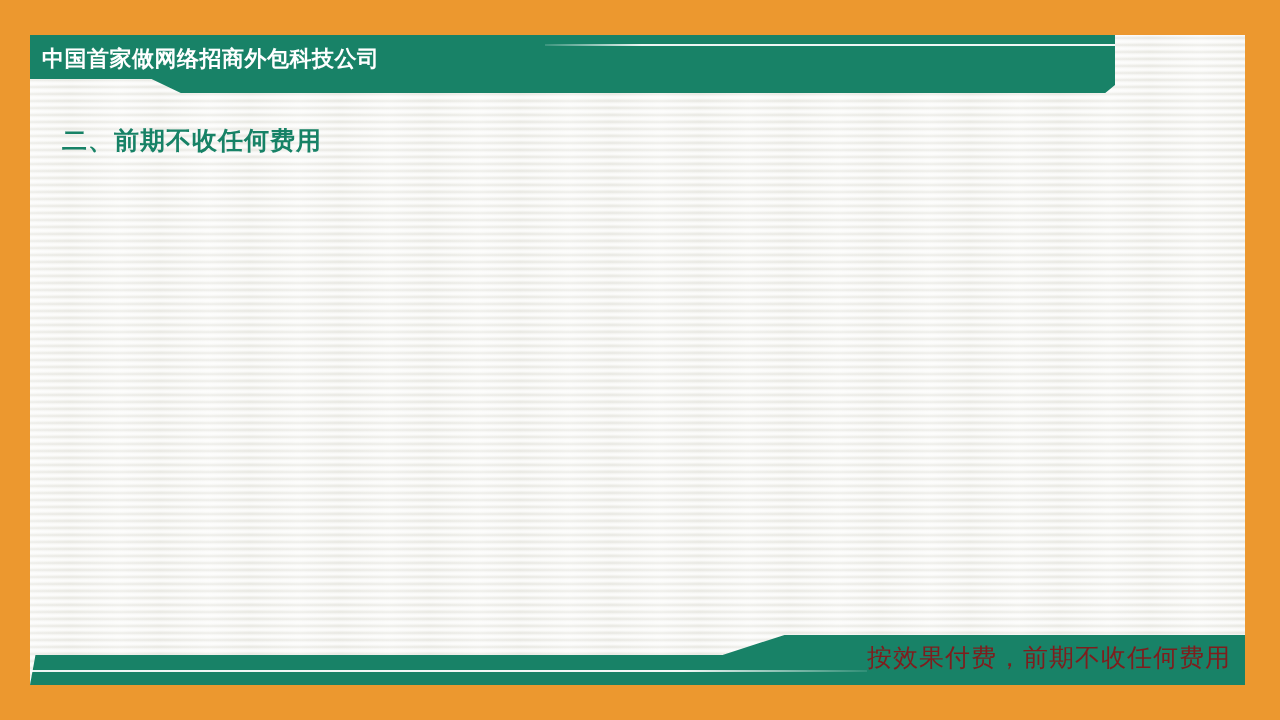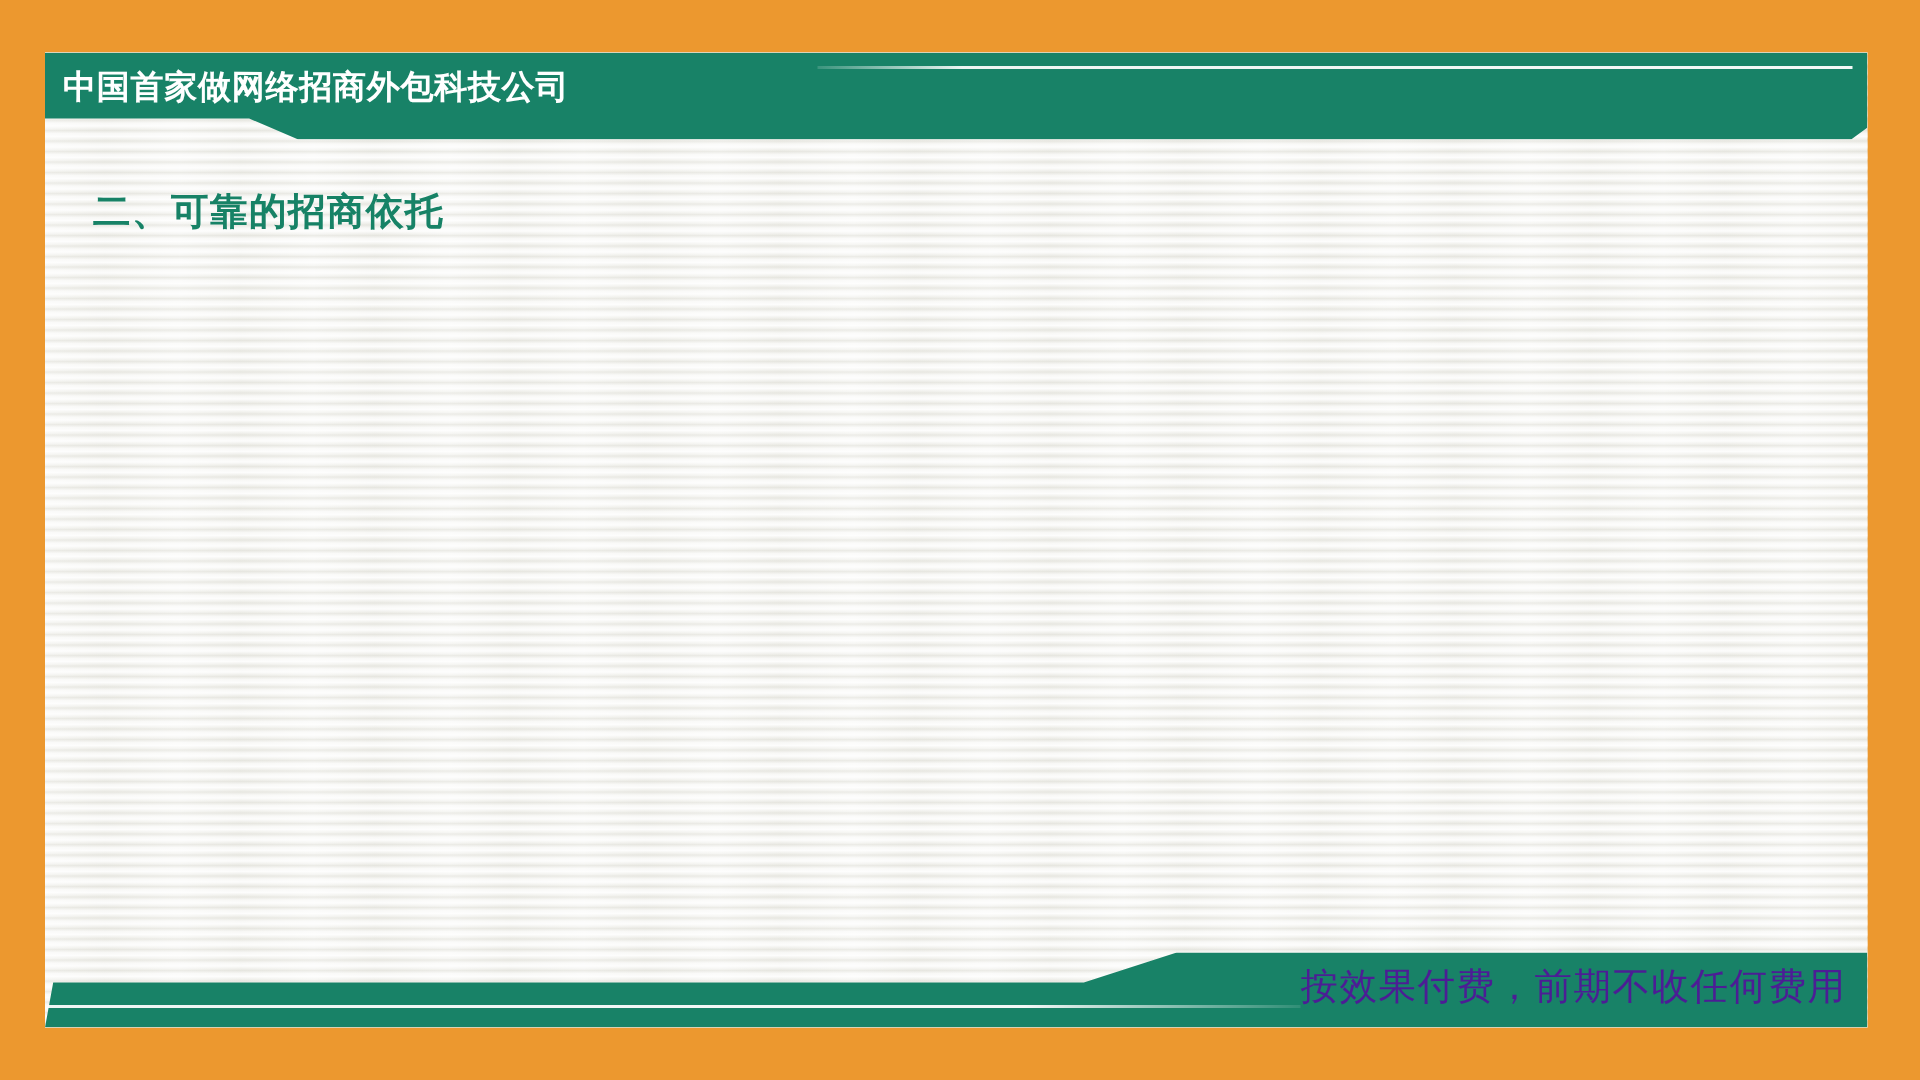--- a/index.html
+++ b/index.html
@@ -43,21 +43,21 @@
         rgba(222,221,212,0.18) 40px,
         rgba(255,255,255,0.35) 90px
       );
   }
 
   
   .header-band {
     position: absolute;
     left: 30px;
     top: 35px;
-    width: 1215px;
+    width: 1085px;
     height: 58px;
     overflow: hidden;
   }
   .header-shape {
     position: absolute;
     inset: 0;
     background: #188267;
     -webkit-clip-path: polygon(0 0, 100% 0, 100% 50px, 99.1% 58px, 13.9% 58px, 11.2% 44px, 0 44px);
     clip-path: polygon(0 0, 100% 0, 100% 50px, 99.1% 58px, 13.9% 58px, 11.2% 44px, 0 44px);
   }
@@ -139,42 +139,42 @@
     width: 835px;
     height: 2px;
     background: linear-gradient(to right, rgba(255,255,255,0.93), rgba(255,255,255,0.95) 78%, rgba(255,255,255,0.10));
   }
   .footer-text {
     position: absolute;
     right: 14px;
     top: 14px;
     height: 40px;
     line-height: 42px;
-    color: #4c1d95;
+    color: #7f1d1d;
     font-family: "DejaVu Sans", "Liberation Sans", sans-serif;
     font-size: 25px;
     letter-spacing: 1px;
     white-space: nowrap;
   }
 </style>
 </head>
 <body>
 
 <div class="slide">
 
   <div class="canvas"></div>
 
   <div class="header-band">
     <div class="header-shape"></div>
     <div class="header-hairline"></div>
     <div class="header-title">中国首家做网络招商外包科技公司</div>
   </div>
 
   <div class="content">
-    <div class="section-heading">二、可靠的招商依托</div>
+    <div class="section-heading">二、前期不收任何费用</div>
   </div>
 
   <div class="footer-band">
     <div class="footer-shape"></div>
     <div class="footer-hairline"></div>
     <div class="footer-text">按效果付费，前期不收任何费用</div>
   </div>
 
 </div>
 

